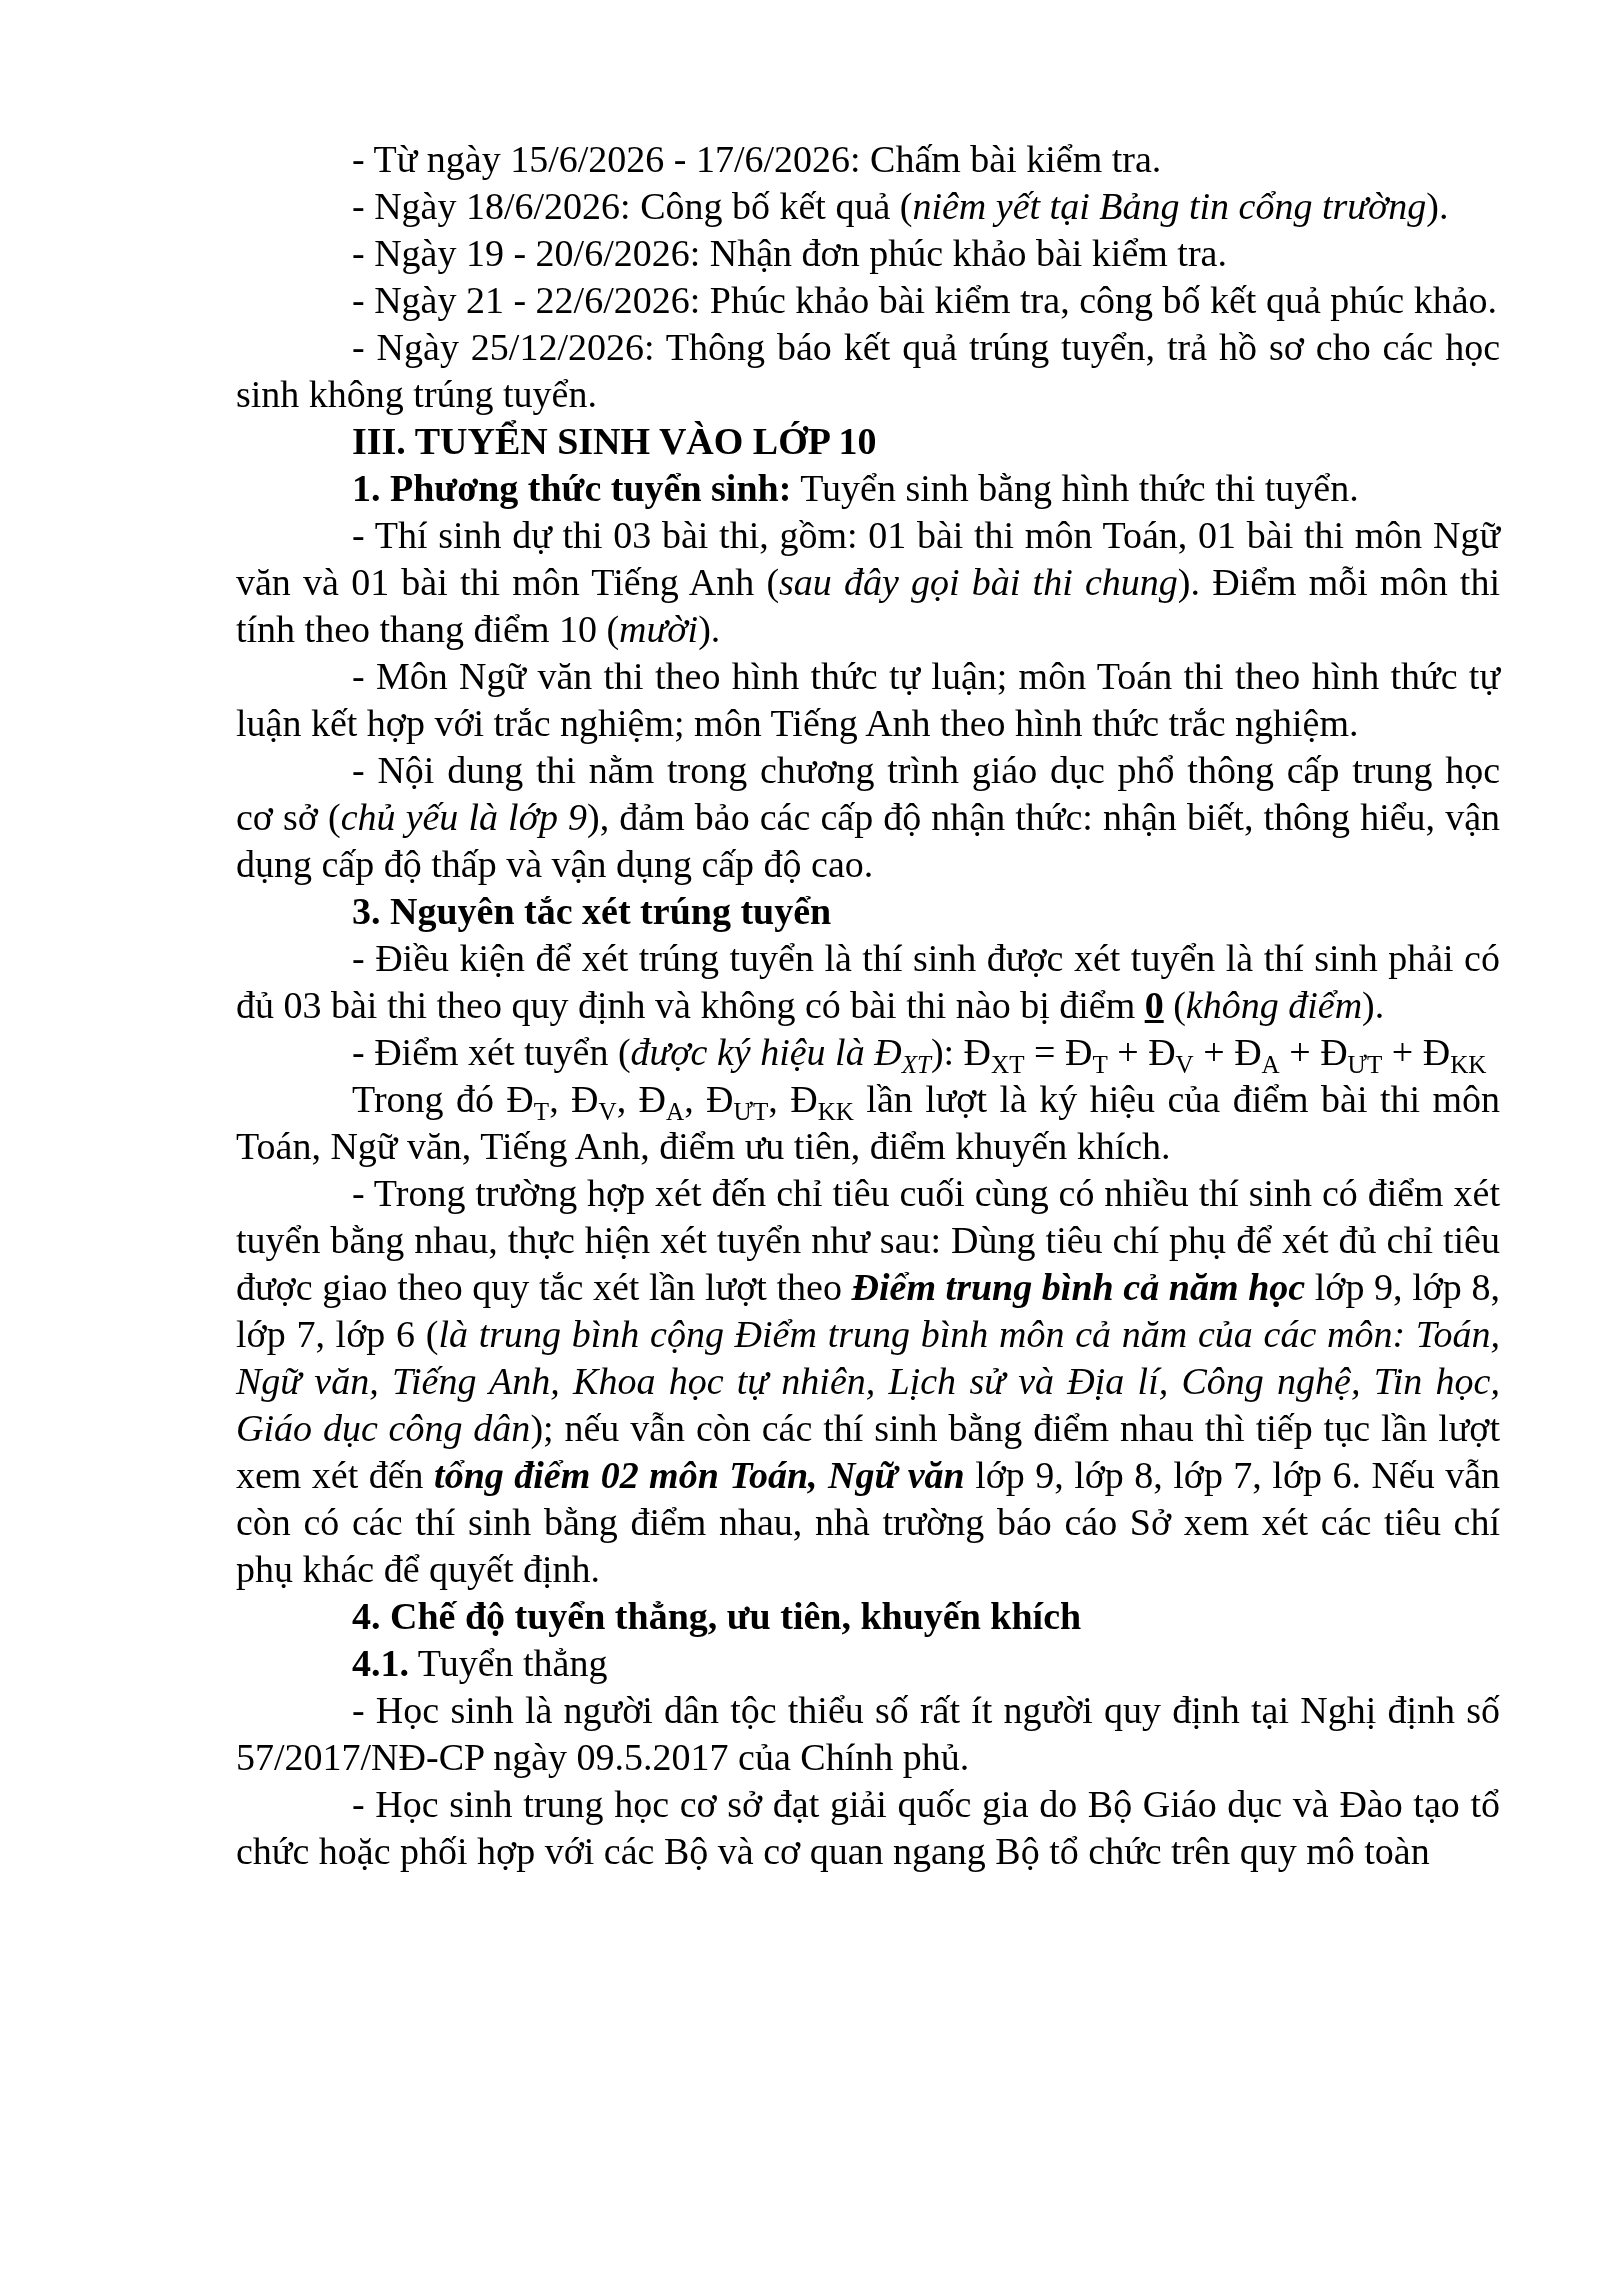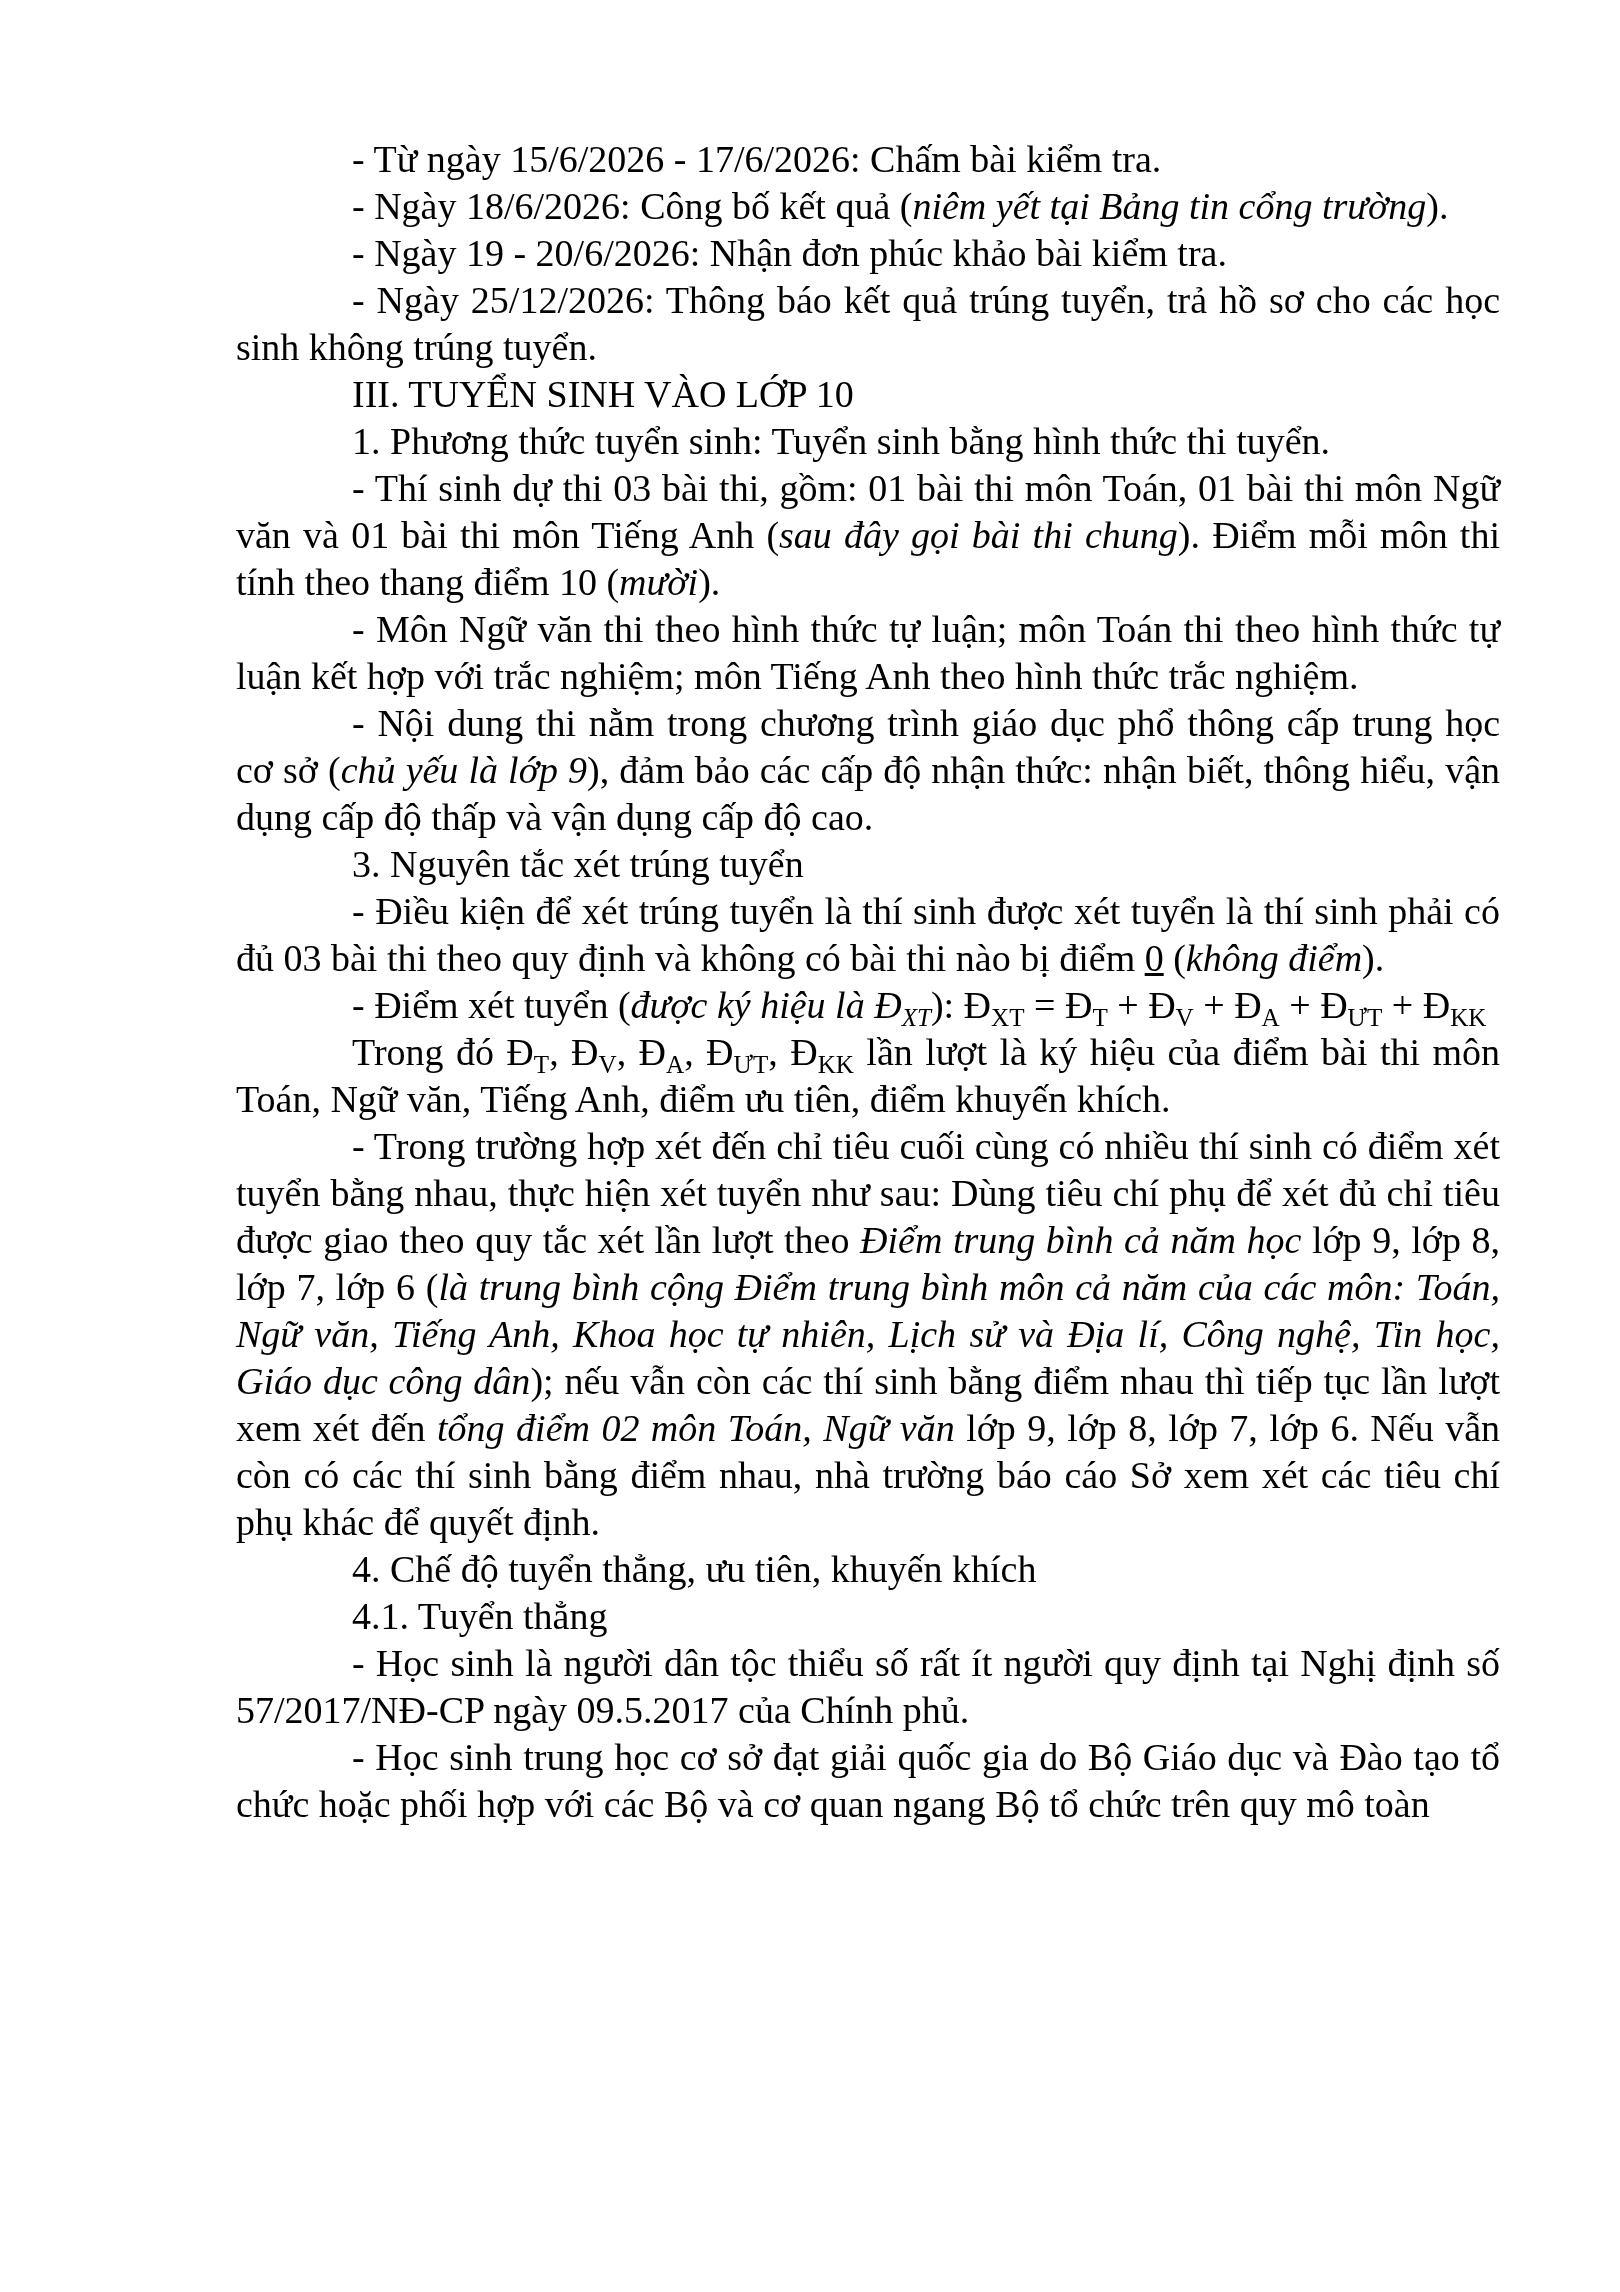--- a/index.html
+++ b/index.html
@@ -20,38 +20,39 @@
     margin: 0;
     text-indent: 116px;
     text-align: justify;
     text-align-last: left;
   }
   p.para.tight {
     letter-spacing: -2px;
     word-spacing: -0.9px;
     white-space: nowrap;
   }
-  .b { font-weight: normal; }
+  .b { font-weight: bold; }
   .i { font-style: italic; }
   .u { text-decoration: underline; }
   .sub {
     font-size: 66%;
     line-height: 0;
     position: relative;
     top: 0.3em;
   }
 </style>
 </head>
 <body>
 
 <div class="page">
   <div>
       <p class="para"><span>- Từ ngày 15/6/2026 - 17/6/2026: Chấm bài kiểm tra.</span></p>
       <p class="para"><span>- Ngày 18/6/2026: Công bố kết quả (</span><span class="i">niêm yết tại Bảng tin cổng trường</span><span>).</span></p>
       <p class="para"><span>- Ngày 19 - 20/6/2026: Nhận đơn phúc khảo bài kiểm tra.</span></p>
+      <p class="para"><span>- Ngày 21 - 22/6/2026: Phúc khảo bài kiểm tra, công bố kết quả phúc khảo.</span></p>
       <p class="para"><span>- Ngày 25/12/2026: Thông báo kết quả trúng tuyển, trả hồ sơ cho các học sinh không trúng tuyển.</span></p>
       <p class="para"><span class="b">III. TUYỂN SINH VÀO LỚP 10</span></p>
       <p class="para"><span class="b">1. Phương thức tuyển sinh:</span><span> Tuyển sinh bằng hình thức thi tuyển.</span></p>
       <p class="para"><span>- Thí sinh dự thi 03 bài thi, gồm: 01 bài thi môn Toán, 01 bài thi môn Ngữ văn và 01 bài thi môn Tiếng Anh (</span><span class="i">sau đây gọi bài thi chung</span><span>). Điểm mỗi môn thi tính theo thang điểm 10 (</span><span class="i">mười</span><span>).</span></p>
       <p class="para"><span>- Môn Ngữ văn thi theo hình thức tự luận; môn Toán thi theo hình thức tự luận kết hợp với trắc nghiệm; môn Tiếng Anh theo hình thức trắc nghiệm.</span></p>
       <p class="para"><span>- Nội dung thi nằm trong chương trình giáo dục phổ thông cấp trung học cơ sở (</span><span class="i">chủ yếu là lớp 9</span><span>), đảm bảo các cấp độ nhận thức: nhận biết, thông hiểu, vận dụng cấp độ thấp và vận dụng cấp độ cao.</span></p>
       <p class="para"><span class="b">3. Nguyên tắc xét trúng tuyển</span></p>
       <p class="para"><span>- Điều kiện để xét trúng tuyển là thí sinh được xét tuyển là thí sinh phải có đủ 03 bài thi theo quy định và không có bài thi nào bị điểm </span><span class="b u">0</span><span> (</span><span class="i">không điểm</span><span>).</span></p>
       <p class="para"><span>- Điểm xét tuyển (</span><span class="i">được ký hiệu là Đ</span><span class="i sub">XT</span><span>): Đ</span><span class="sub">XT</span><span> = Đ</span><span class="sub">T</span><span> + Đ</span><span class="sub">V</span><span> + Đ</span><span class="sub">A</span><span> + Đ</span><span class="sub">ƯT</span><span> + Đ</span><span class="sub">KK</span></p>
       <p class="para"><span>Trong đó Đ</span><span class="sub">T</span><span>, Đ</span><span class="sub">V</span><span>, Đ</span><span class="sub">A</span><span>, Đ</span><span class="sub">ƯT</span><span>, Đ</span><span class="sub">KK</span><span> lần lượt là ký hiệu của điểm bài thi môn Toán, Ngữ văn, Tiếng Anh, điểm ưu tiên, điểm khuyến khích.</span></p>

